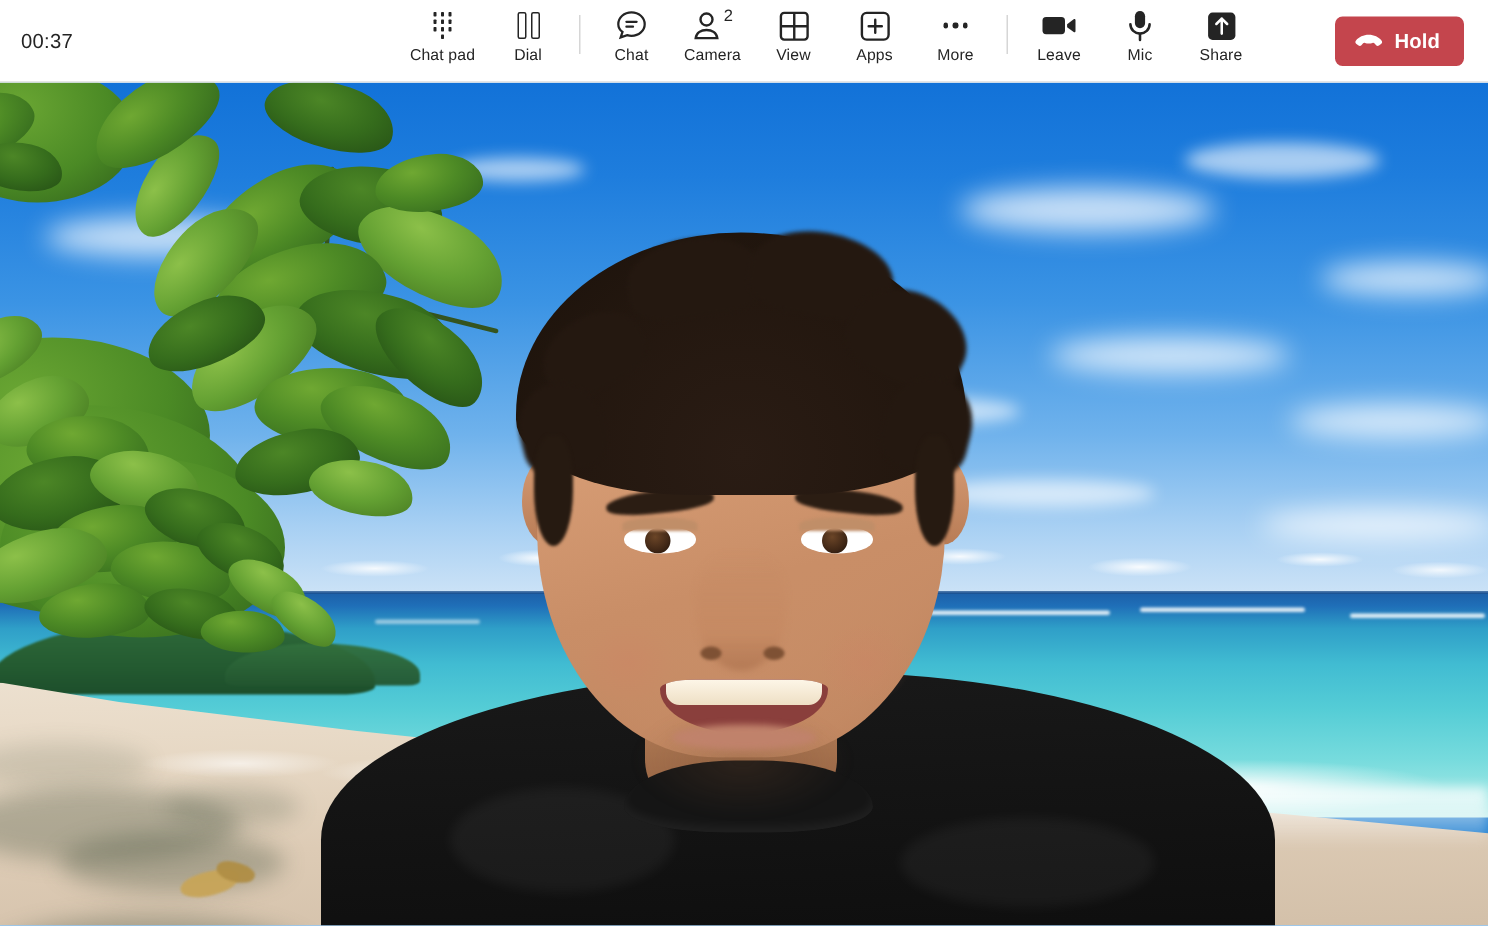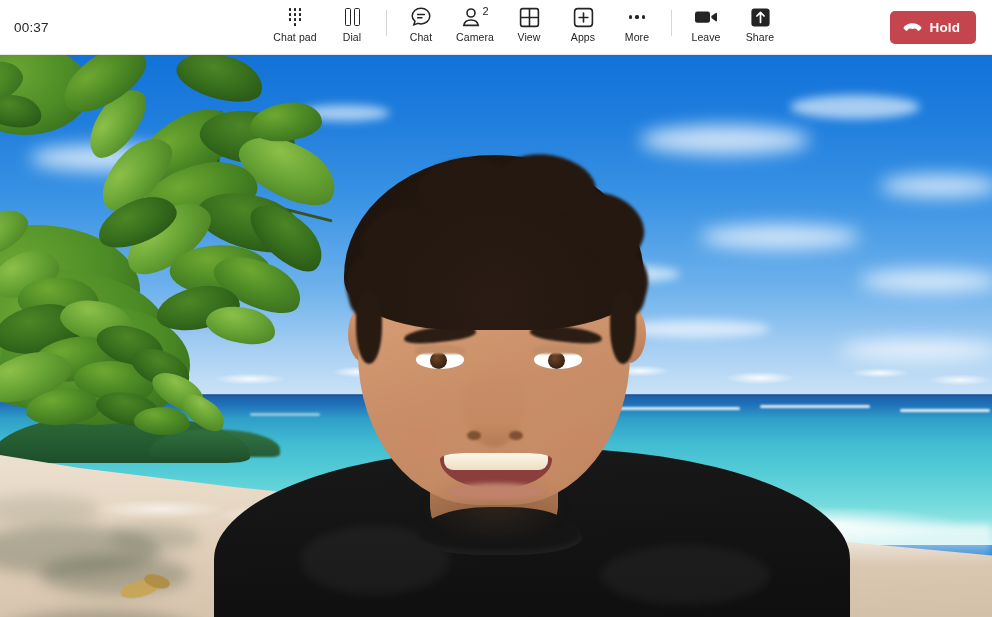--- a/index.html
+++ b/index.html
@@ -632,20 +632,30 @@
       <button class="tool-btn">
         <span class="ticon">
           <svg width="24" height="18" viewBox="0 0 24 18" fill="#242424">
             <rect x="1" y="3.4" width="15" height="11.4" rx="2.4"></rect>
             <path d="M17.4 8.1l4.4-3.2c.6-.4 1.2 0 1.2.7v7c0 .7-.6 1.1-1.2.7l-4.4-3.2z"></path>
           </svg>
         </span>
         <span class="tlabel">Leave</span>
       </button>
 
+      <button class="tool-btn">
+        <span class="ticon">
+          <svg width="18" height="22" viewBox="0 0 18 22" fill="none" stroke="#242424" stroke-width="1.7" stroke-linecap="round">
+            <rect x="5.6" y="1.4" width="6.8" height="11.4" rx="3.4" fill="#242424" stroke="none"></rect>
+            <path d="M2.6 10.2c0 3.5 2.9 6.2 6.4 6.2s6.4-2.7 6.4-6.2"></path>
+            <path d="M9 16.6v4"></path>
+          </svg>
+        </span>
+        <span class="tlabel">Mic</span>
+      </button>
 
       <button class="tool-btn">
         <span class="ticon">
           <svg width="21" height="21" viewBox="0 0 21 21">
             <rect x="1.4" y="1.4" width="18.2" height="18.2" rx="3" fill="#242424"></rect>
             <path d="M10.5 5.4v10M10.5 5.4l-3.6 3.6M10.5 5.4l3.6 3.6" stroke="#ffffff" stroke-width="1.7" stroke-linecap="round" stroke-linejoin="round" fill="none"></path>
           </svg>
         </span>
         <span class="tlabel">Share</span>
       </button>

